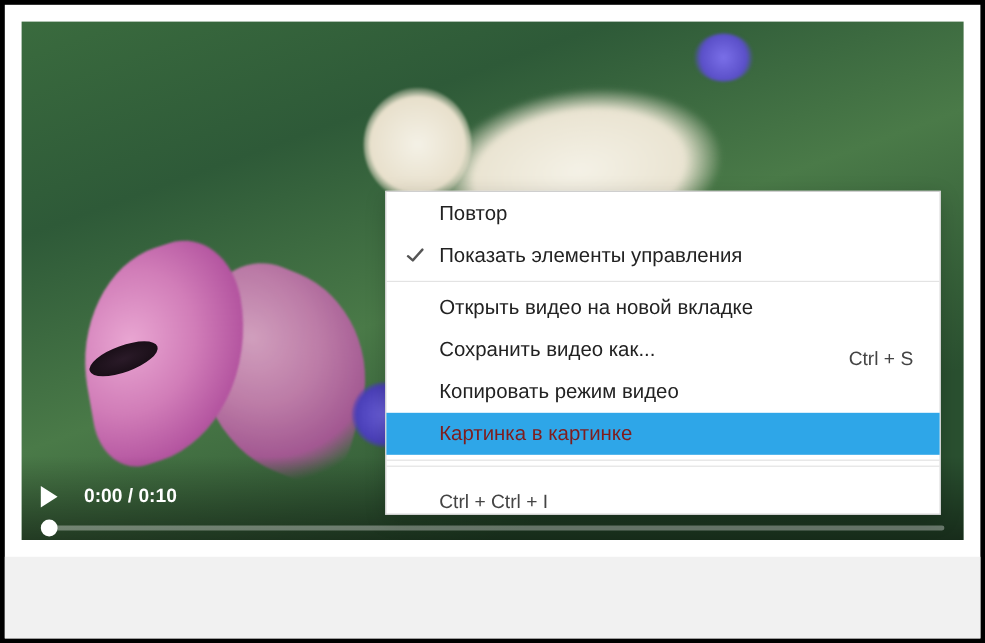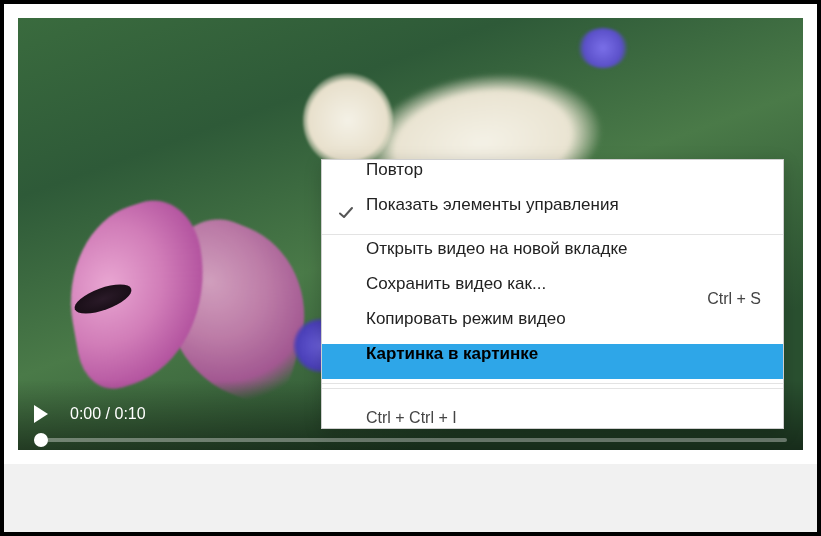--- a/index.html
+++ b/index.html
@@ -103,21 +103,21 @@
     }
     .play-triangle {
       width: 0; height: 0;
       border-left: 14px solid #fff;
       border-top: 9px solid transparent;
       border-bottom: 9px solid transparent;
     }
     .time {
       color: #fff;
       font-size: 16px;
-      font-weight: 400;
+      font-weight: 700;
     }
     .progress-track {
       position: relative;
       height: 4px;
       background: rgba(255,255,255,0.35);
       border-radius: 2px;
       margin-top: 6px;
     }
     .progress-thumb {
       position: absolute;
@@ -137,31 +137,31 @@
       top: 155px; left: 317px;
       width: 463px;
       background: #fff;
       border: 1px solid #cfcfcf;
       box-shadow: 0 4px 16px rgba(0,0,0,0.18);
       font-size: 17px;
       color: #222;
     }
     .menu-item {
       display: flex;
+      align-items: center;
       height: 35px;
       padding: 0 22px 0 44px;
       position: relative;
       cursor: default;
     }
     .menu-item .label { flex: 1; }
     .menu-item .shortcut { color: #444; font-size: 16px; margin-top: 16px; }
     .menu-item.highlight {
       background: #2ea6e8;
-      color: #000000;
-      font-weight: bold;
+      color: #7f1d1d;
     }
     .check {
       position: absolute;
       left: 16px;
       top: 50%;
       transform: translateY(-50%);
       width: 16px; height: 16px;
     }
     .divider {
       height: 1px;

